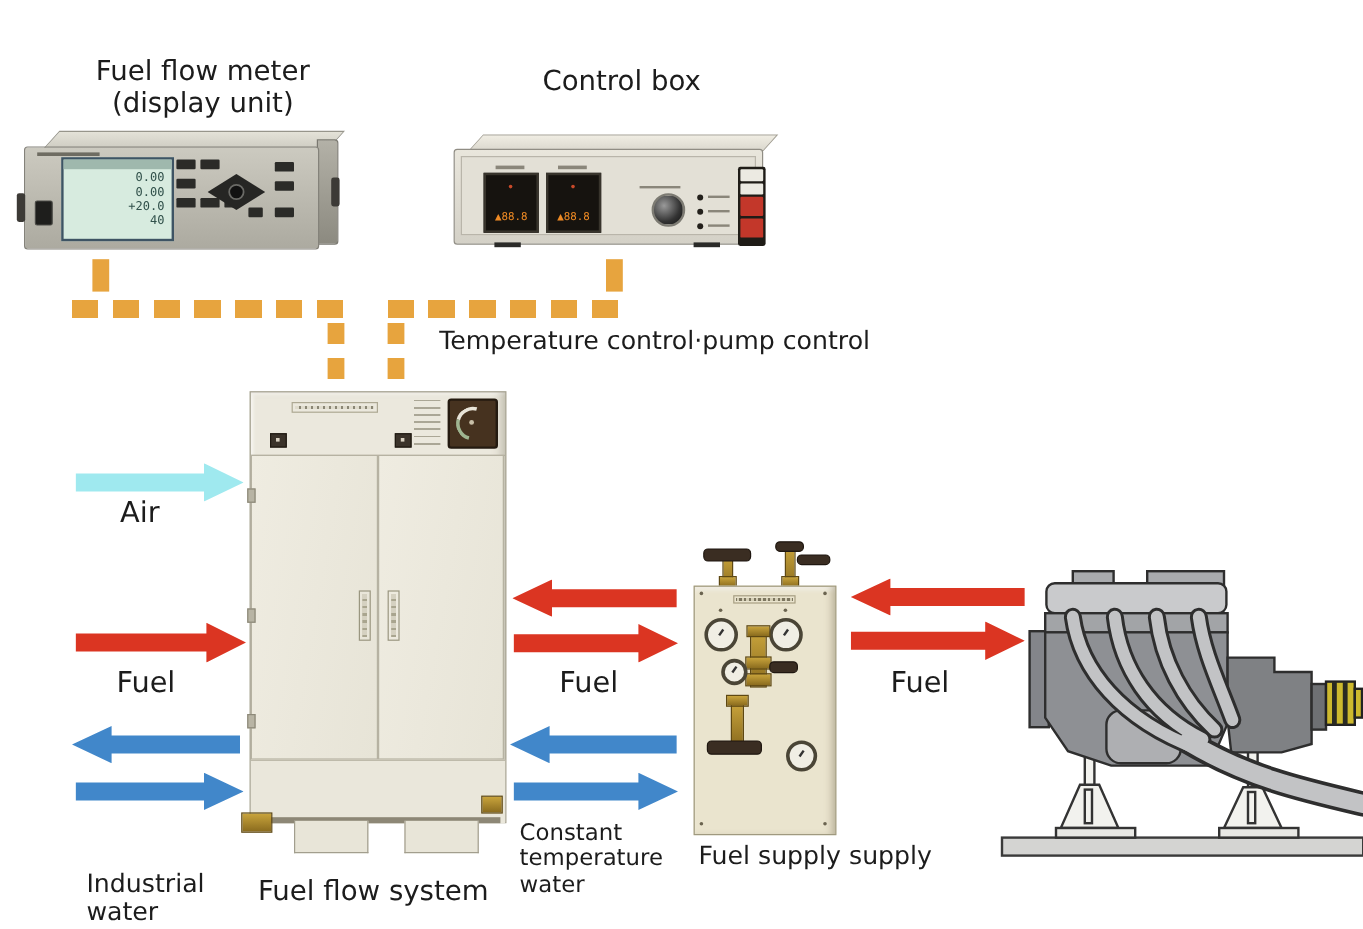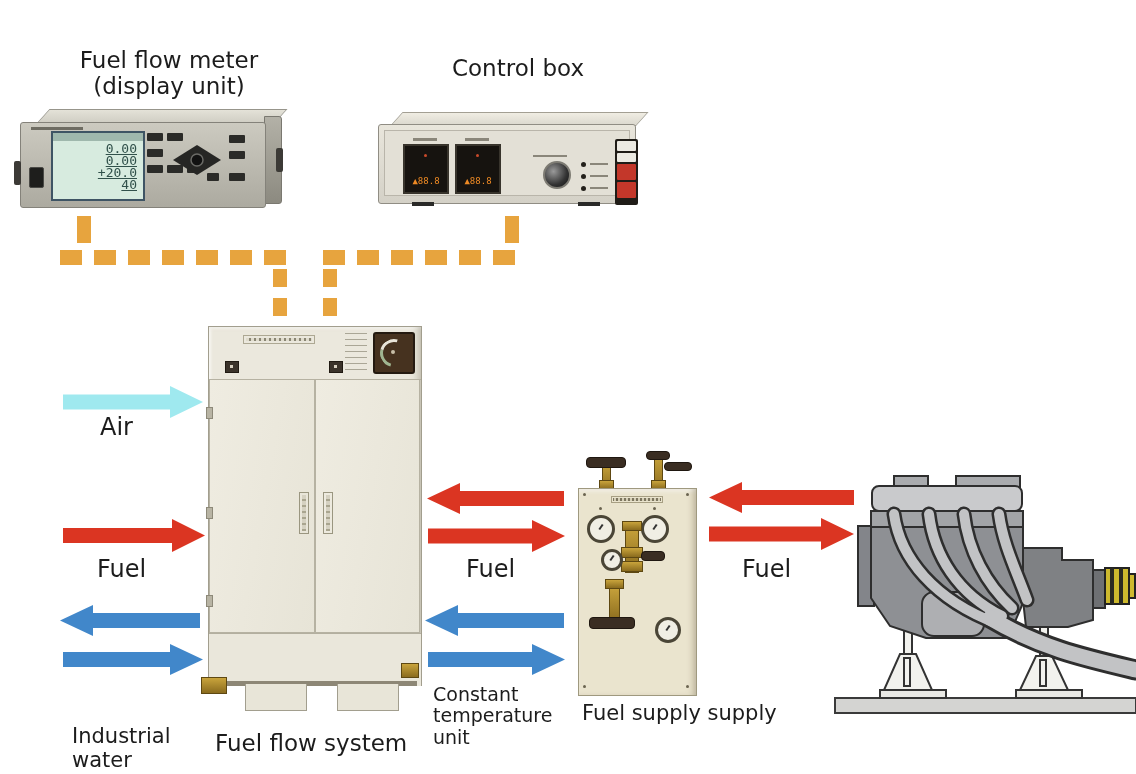--- a/index.html
+++ b/index.html
@@ -25,22 +25,22 @@
   .meter .topface{position:absolute;left:16px;top:1px;width:236px;height:13px;background:linear-gradient(#E4E2D8,#CFCDC3);
                   border:1px solid #97958B;transform:skewX(-42deg);transform-origin:bottom left;}
   .meter .front{position:absolute;left:0;top:14px;width:244px;height:84px;background:linear-gradient(#CCCAC0,#ACAAA0);
                 border:1px solid #84827A;border-radius:3px;}
   .meter .rside{position:absolute;left:244px;top:8px;width:16px;height:86px;background:linear-gradient(#B3B1A7,#8C8A80);
                 border:1px solid #7a7870;border-radius:0 3px 3px 0;}
   .meter .brand{position:absolute;left:10px;top:4px;width:52px;height:3px;background:#6E6C62;}
   .meter .power{position:absolute;left:8px;top:44px;width:13px;height:19px;background:#1E1E1C;border:1px solid #4a4a46;border-radius:2px;}
   .meter .lcd{position:absolute;left:30px;top:8px;width:90px;height:66px;background:#D7EBDF;border:2px solid #3E5464;}
   .meter .lcd .hdr{position:absolute;left:0;top:0;right:0;height:8px;background:#9FB8AD;}
-  .meter .lcd .vals{position:absolute;right:6px;top:10px;text-align:right;font-size:13px;line-height:12px;color:#31514B;
-                    font-family:"DejaVu Sans Mono",monospace;text-decoration:underline;}
+  .meter .lcd .vals{position:absolute;right:6px;top:10px;text-align:right;font-size:10px;line-height:12px;color:#31514B;
+                    font-family:"DejaVu Sans Mono",monospace;}
   .meter .btn{position:absolute;width:16px;height:8px;background:#2B2B28;border-radius:1px;}
   .meter .dpad{position:absolute;left:152px;top:22px;width:48px;height:30px;}
   .meter .rbtn{position:absolute;width:16px;height:8px;background:#2B2B28;border-radius:1px;}
   .meter .handle{position:absolute;width:7px;height:24px;background:#3C3A36;border-radius:2px;}
 
   
   .cbox{position:absolute;left:378px;top:112px;width:262px;height:94px;}
   .cbox .topface{position:absolute;left:12px;top:0;width:244px;height:12px;background:linear-gradient(#F0EDE3,#DBD8CE);
                  border:1px solid #A39F93;transform:skewX(-42deg);transform-origin:bottom left;}
   .cbox .front{position:absolute;left:0;top:12px;width:256px;height:78px;background:linear-gradient(#E9E6DC,#D4D1C7);
@@ -175,20 +175,21 @@
     <div class="foot" style="left:200px;"></div>
   </div>
 
   <div class="dash-solid" style="left:77px;top:216px;width:14px;height:27px;"></div>
   <div class="dash-h" style="left:60px;top:250px;width:226px;"></div>
   <div class="dash-v" style="left:273px;top:269px;height:60px;"></div>
   <div class="dash-solid" style="left:505px;top:216px;width:14px;height:27px;"></div>
   <div class="dash-h" style="left:323px;top:250px;width:197px;"></div>
   <div class="dash-v" style="left:323px;top:269px;height:60px;"></div>
 
+  <div class="lbl lbl-md" style="left:366px;top:273px;">Temperature control·pump control</div>
 
   <div class="cab">
     <div class="toppanel">
       <div class="namestrip"></div>
       <div class="venttext"></div>
       <div class="dial">
         <div class="arc"></div>
         <div class="pin"></div>
       </div>
     </div>
@@ -243,21 +244,21 @@
   <div class="lbl lbl-flow" style="left:466px;top:556px;">Fuel</div>
 
   <svg class="arrow" style="left:425px;top:605px;" width="139" height="31" viewBox="0 0 139 31">
       <polygon points="139,8 33,8 33,0 0,15.5 33,31 33,23 139,23" fill="#4187CA"></polygon>
     </svg>
   <svg class="arrow" style="left:428px;top:644px;" width="137" height="31" viewBox="0 0 137 31">
       <polygon points="0,8 104,8 104,0 137,15.5 104,31 104,23 0,23" fill="#4187CA"></polygon>
     </svg>
   <div class="lbl lbl-sm" style="left:433px;top:684px;">Constant
 temperature
-unit</div>
+water</div>
 
   <div class="stand">
     <div class="brass" style="position:absolute;left:24px;top:14px;width:7px;height:28px;"></div>
     <div class="dkhandle" style="left:8px;top:9px;width:38px;height:9px;"></div>
     <div class="brass" style="position:absolute;left:21px;top:32px;width:13px;height:8px;"></div>
     <div class="brass" style="position:absolute;left:76px;top:6px;width:7px;height:36px;"></div>
     <div class="dkhandle" style="left:68px;top:3px;width:22px;height:7px;"></div>
     <div class="dkhandle" style="left:86px;top:14px;width:26px;height:7px;"></div>
     <div class="brass" style="position:absolute;left:73px;top:32px;width:13px;height:8px;"></div>
     <div class="box">

